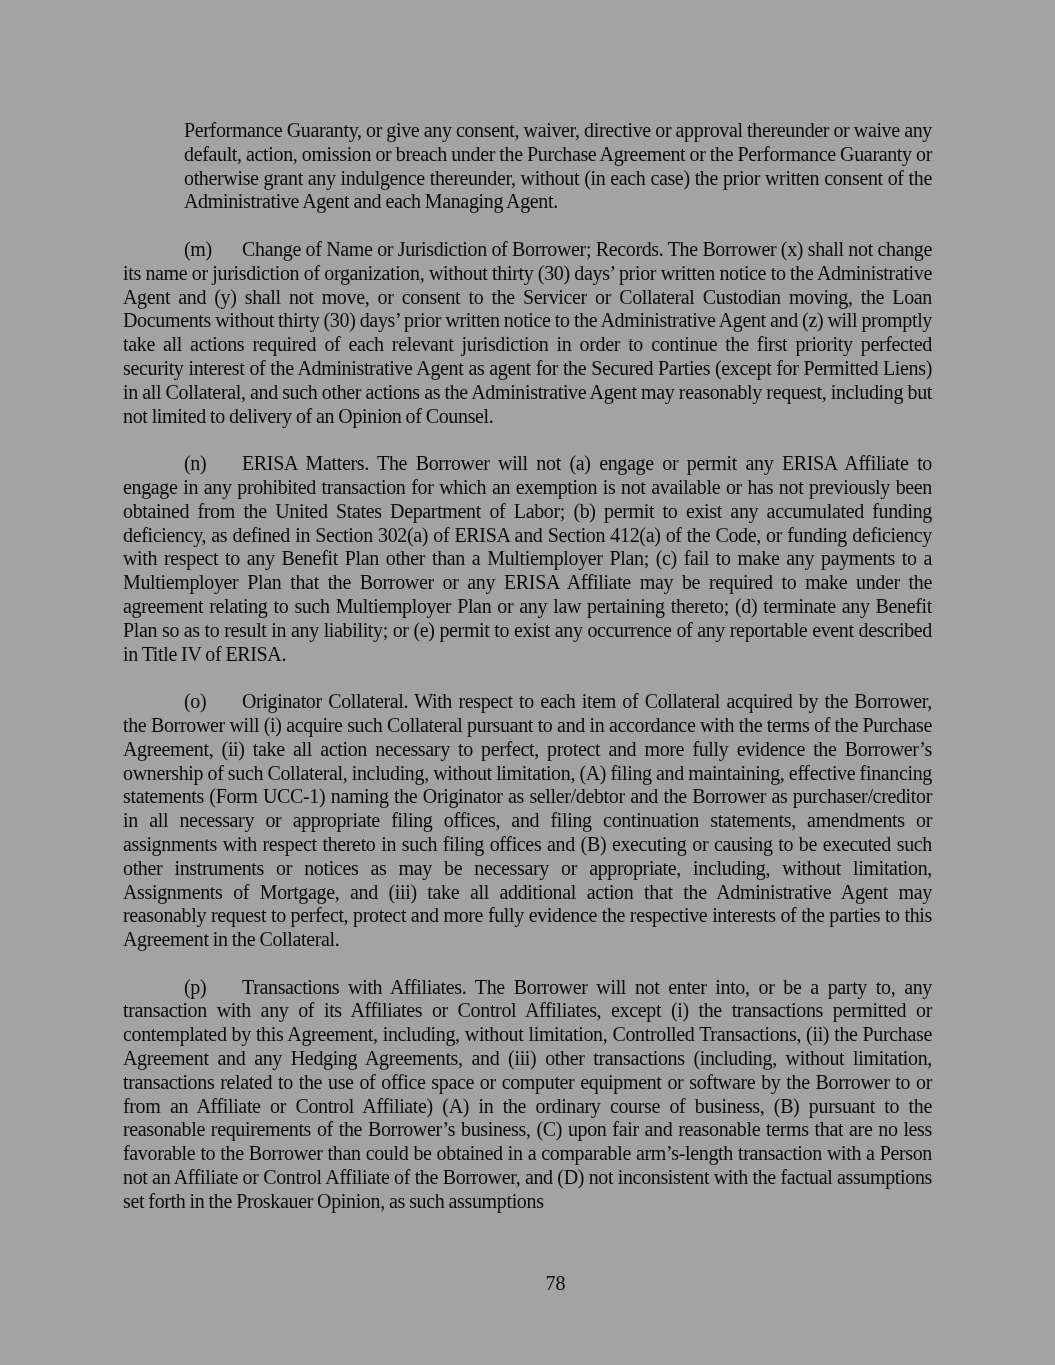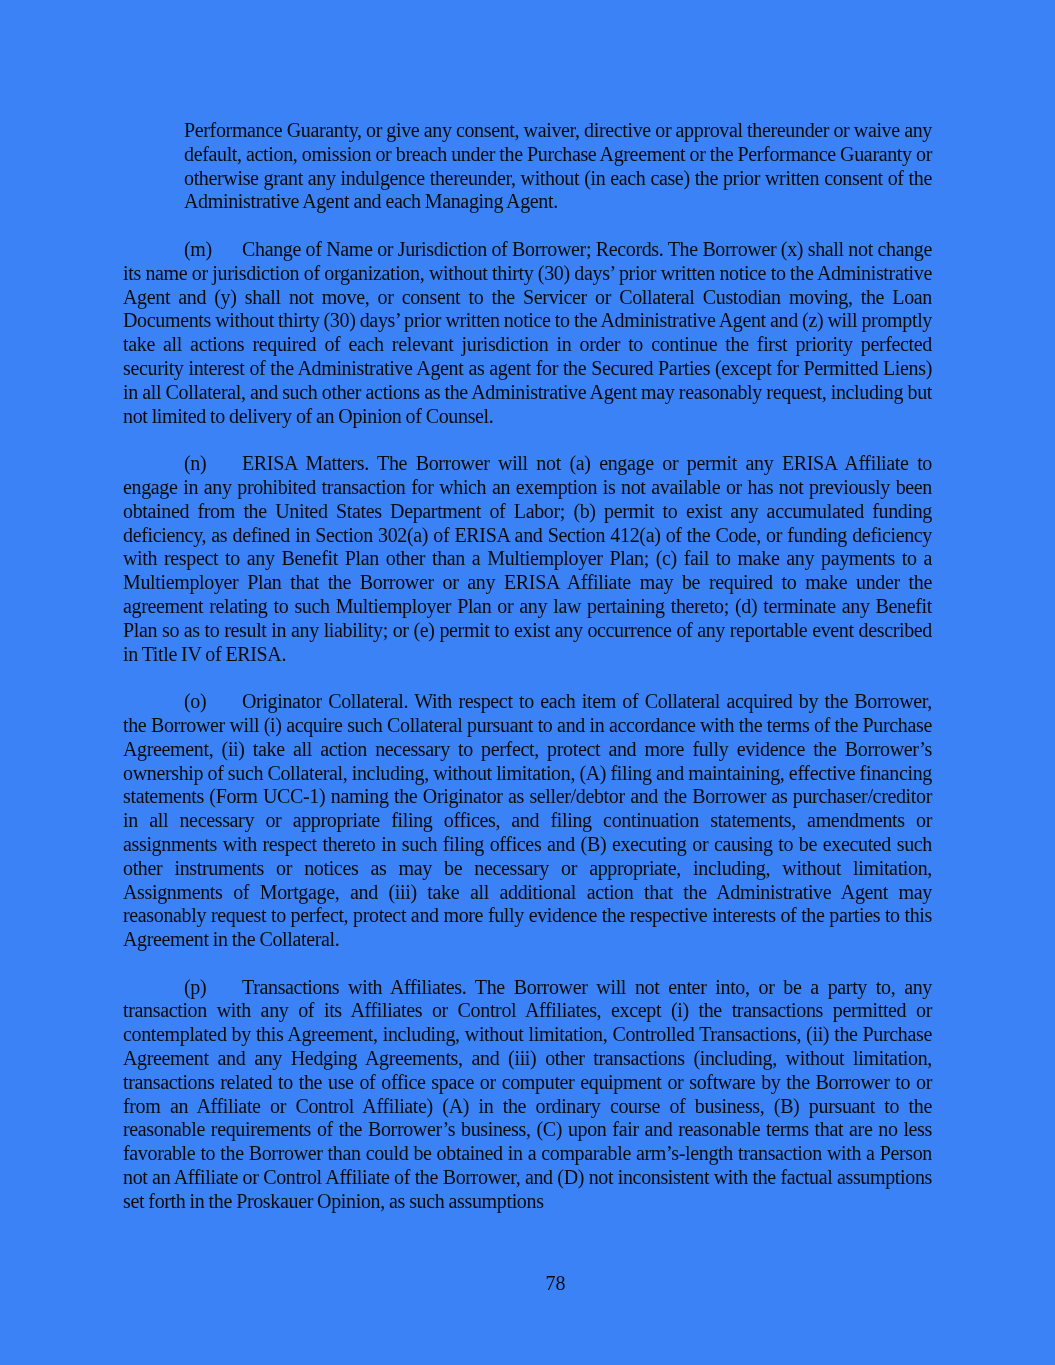--- a/index.html
+++ b/index.html
@@ -1,20 +1,20 @@
 <!DOCTYPE html>
 <html><head>
 <meta charset="utf-8">
 <style>
   html,body{margin:0;padding:0;background:#ffffff;}
   .page{
     position:relative;
     width:1055px;
     height:1365px;
-    background:#3b82f6;
+    background:#a3a3a3;
     overflow:hidden;
     font-family:"Liberation Serif","DejaVu Serif",serif;
     color:#0b0b0b;
   }
   .text-block{
     position:absolute;
     left:123px;
     top:119px;
     width:809px;
     font-size:20px;

